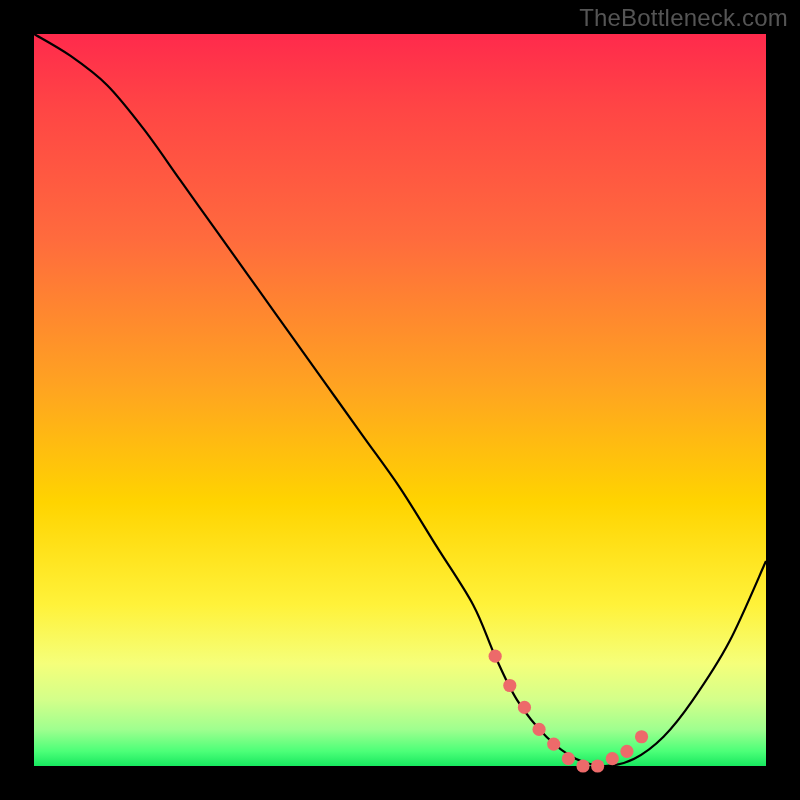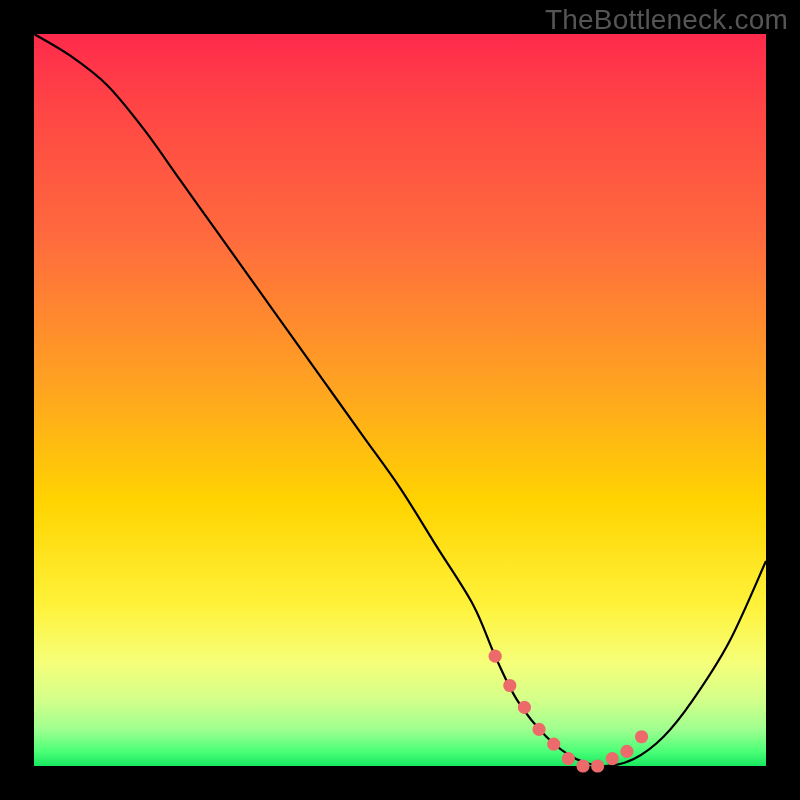--- a/index.html
+++ b/index.html
@@ -15,21 +15,21 @@
     position: absolute;
     left: 0; top: 0;
     width: 800px; height: 800px;
     background: #000;
   }
   .watermark {
     position: absolute;
     top: 4px;
     right: 12px;
     color: #555;
-    font-size: 28px;
+    font-size: 24px;
     font-weight: 500;
     letter-spacing: 0.2px;
     z-index: 20;
   }
   .plot-area {
     position: absolute;
     left: 34px;
     top: 34px;
     width: 732px;
     height: 732px;

